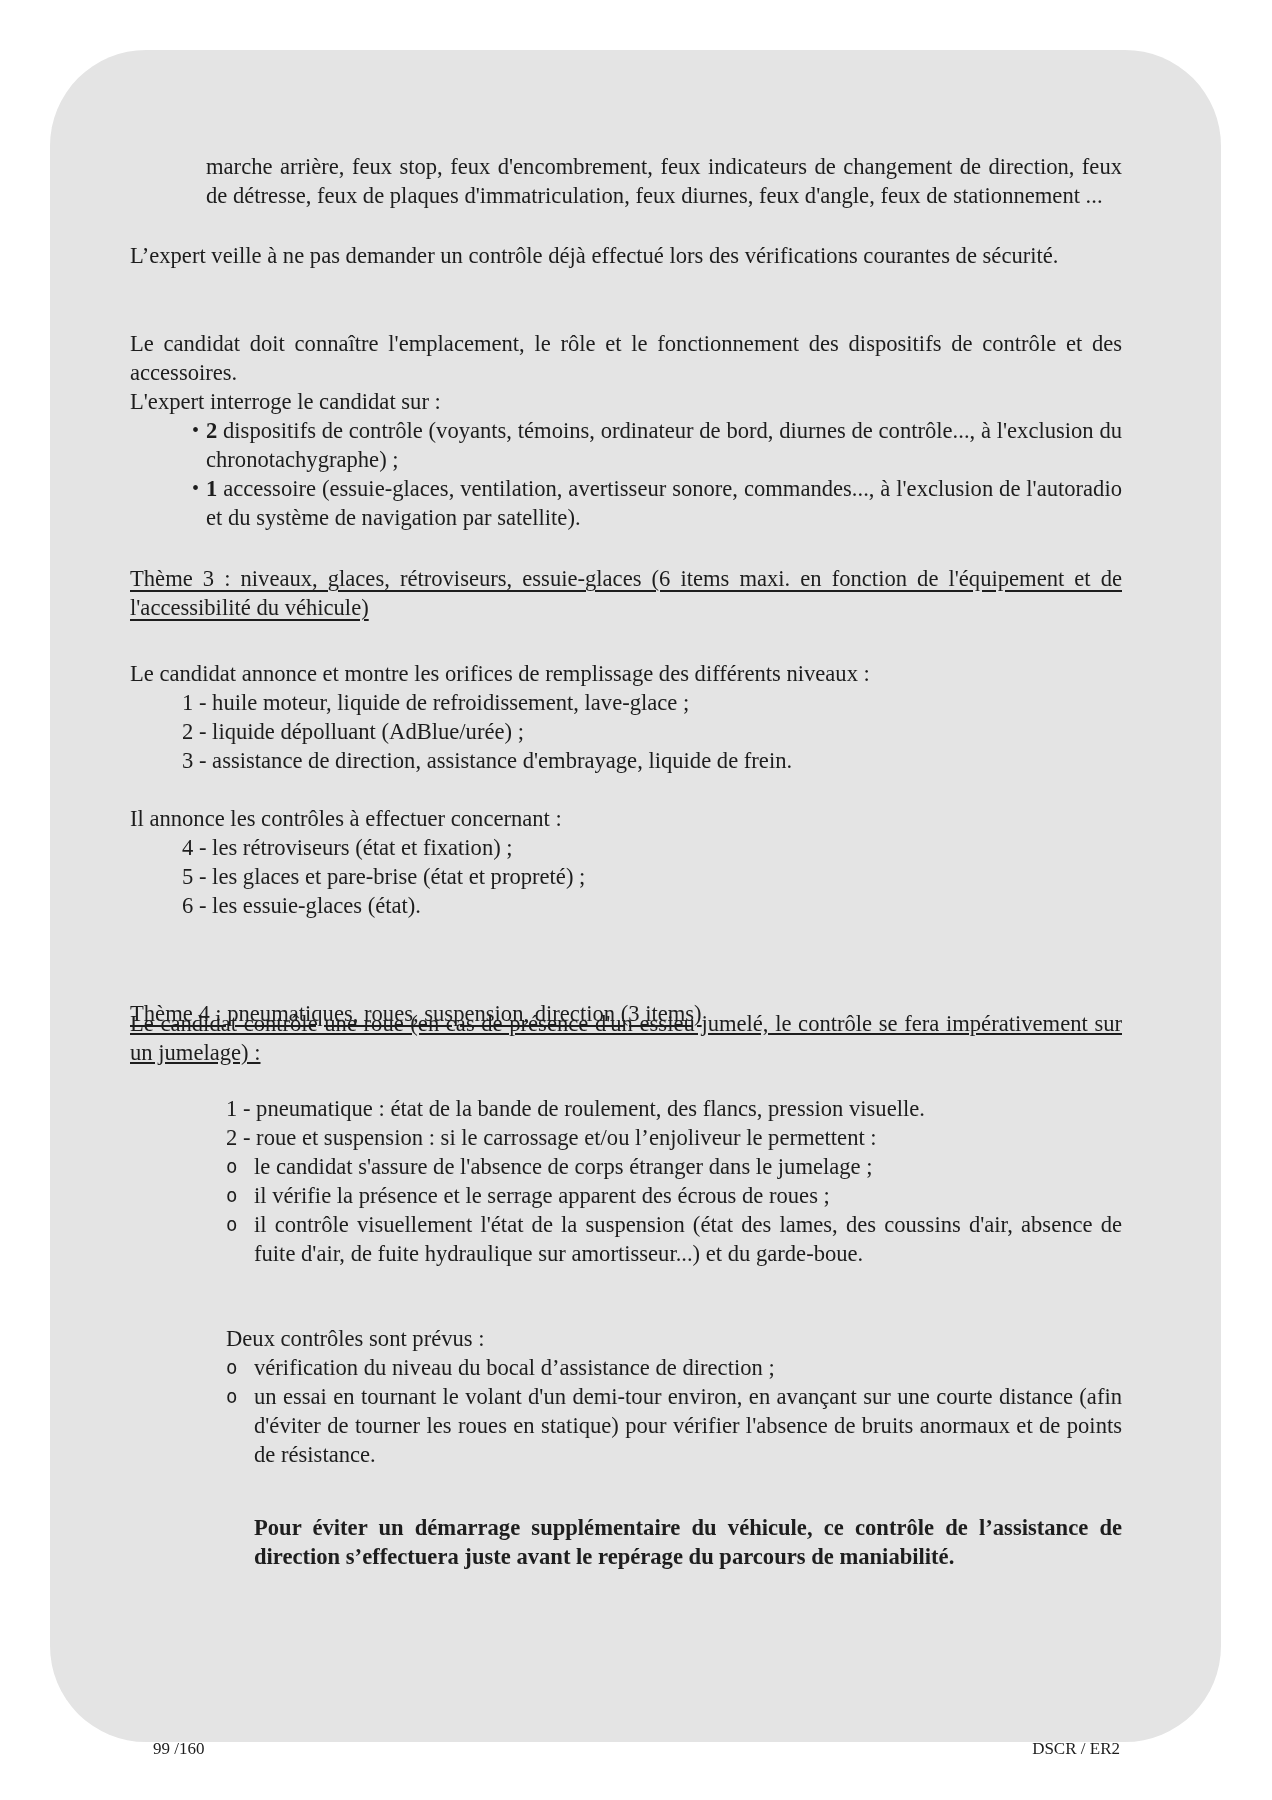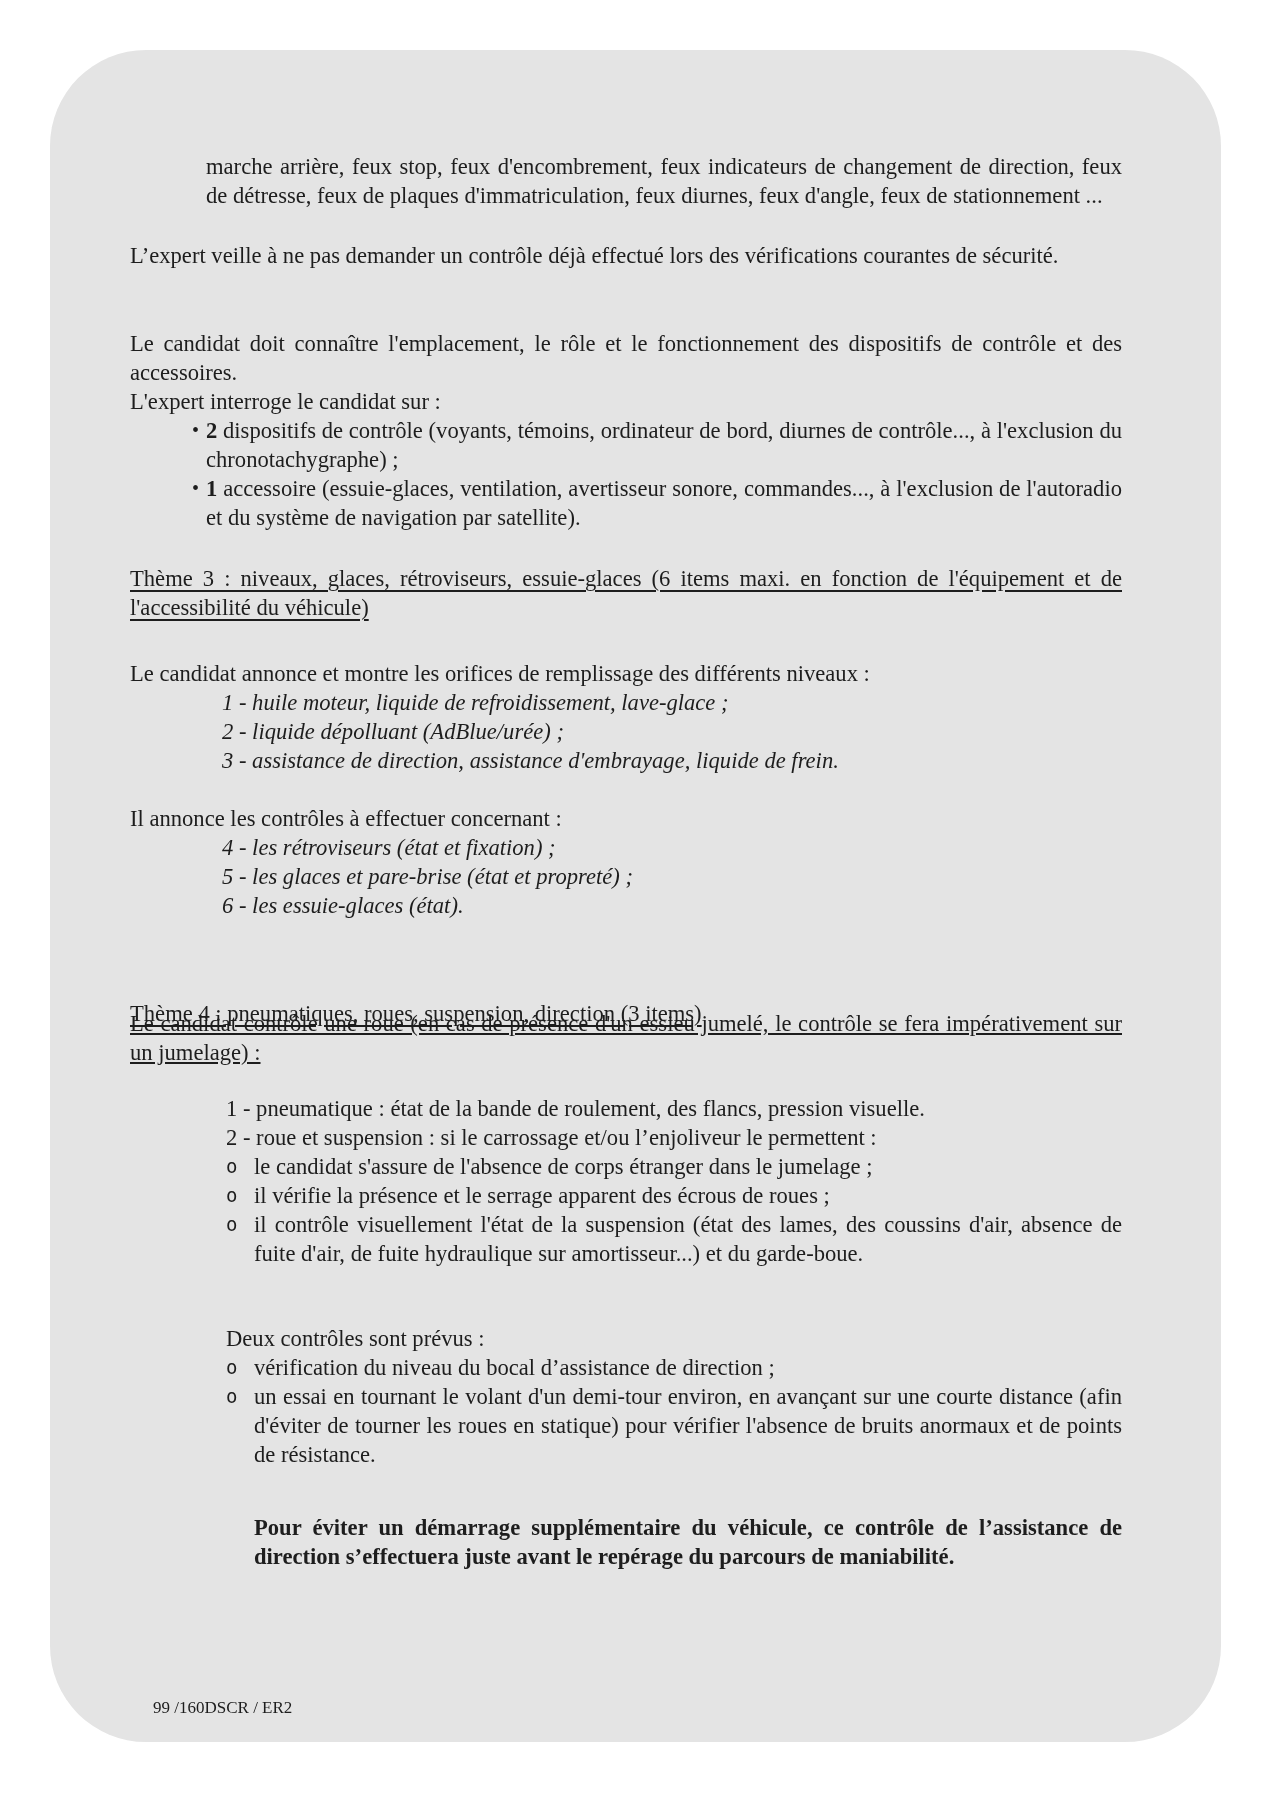--- a/index.html
+++ b/index.html
@@ -45,21 +45,21 @@
     padding-left: 76px;
     text-align: justify;
   }
   .bullet-marker {
     position: absolute;
     left: 62px;
     top: 0;
     font-size: 20px;
   }
   .bold { font-weight: bold; }
-  .num-item { margin-left: 92px; font-style: italic; }
+  .num-item { margin-left: 52px; }
   .num-col { left: 96px; width: 896px; }
   .o-item {
     position: relative;
     padding-left: 28px;
   }
   .o-marker {
     position: absolute;
     left: 0;
     top: 0;
     font-family: "DejaVu Sans Mono", monospace;
@@ -67,24 +67,24 @@
   }
   .bold-note {
     margin-left: 28px;
     font-weight: bold;
     text-align: justify;
     margin-top: 44px;
   }
   .footer {
     position: absolute;
     left: 153px;
-    top: 1697px;
+    top: 1738px;
     width: 967px;
     display: flex;
-    justify-content: flex-start;
+    justify-content: space-between;
     font-size: 17px;
     line-height: 22px;
   }
 </style>
 </head>
 <body style="background: rgb(255, 255, 255); color: rgb(29, 29, 29);">
 
 <div class="page-card" style="background: rgb(228, 228, 228);"></div>
 
 <div class="content">

